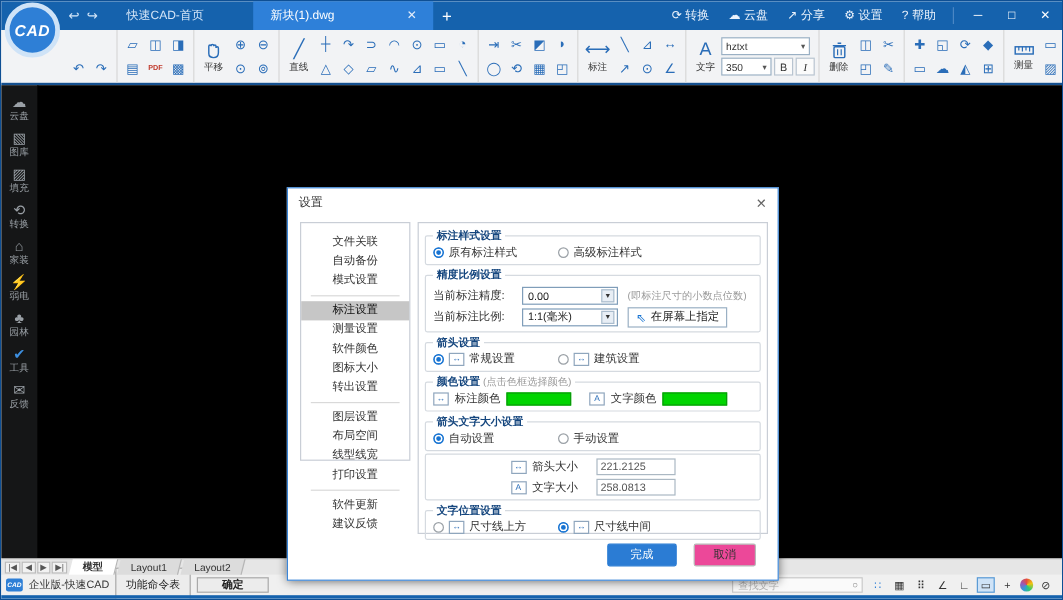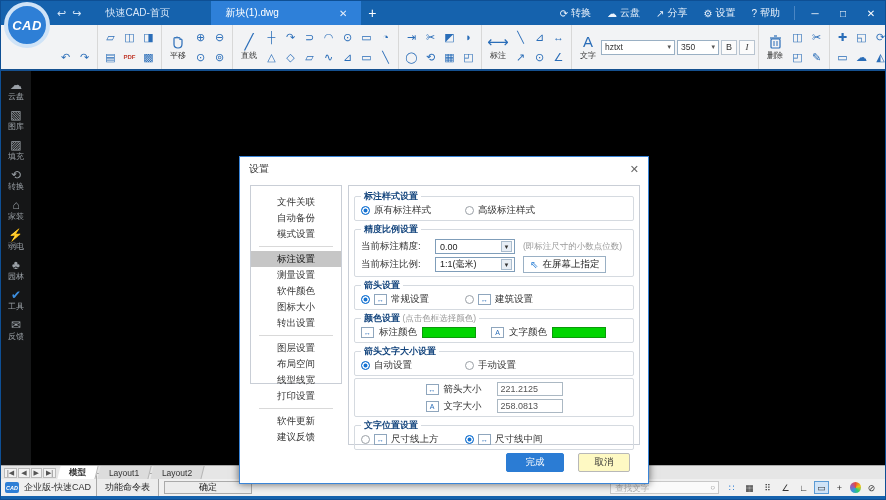--- a/index.html
+++ b/index.html
@@ -32,21 +32,21 @@
   .tgroup { display:flex; align-items:center; padding:1px 3px; border-right:1px solid #d8d8d8; }
   .bigcol { display:flex; flex-direction:column; align-items:center; justify-content:center; width:26px; }
   .bigicon { font-size:15px; color:#2a6db8; line-height:16px; }
   .bigicon svg { display:block; }
   .biglabel { font-size:8px; color:#333; line-height:9px; margin-top:1px; white-space:nowrap; }
   .cellgrid { display:grid; grid-template-rows:20px 20px; grid-auto-flow:column; }
   .tcell { width:19px; height:20px; display:flex; align-items:center; justify-content:center;
            font-size:11px; color:#2a6db8; }
   .tcell.hidden { visibility:hidden; }
   .tcell.pdf { font-size:6px; font-weight:bold; color:#c0392b; }
-  .textcol { display:flex; flex-direction:row; gap:2px; justify-content:center; }
+  .textcol { display:flex; flex-direction:column; gap:2px; justify-content:center; }
   .combo { display:flex; align-items:center; justify-content:space-between; border:1px solid #9ab0c4;
            background:#fff; font-size:8.5px; color:#333; padding:0 3px; height:15px; }
   .combo .caret { font-size:7px; color:#555; margin-left:4px; }
   .font-combo { width:74px; }
   .size-row { display:flex; gap:2px; align-items:center; }
   .size-combo { width:42px; }
   .mini-btn { width:16px; height:15px; border:1px solid #b8c4d0; background:#fbfbfb; font-size:9px;
               display:flex; align-items:center; justify-content:center; color:#333; }
   .mini-btn.i { font-style:italic; font-family:"Liberation Serif", serif; }
 
@@ -96,21 +96,21 @@
   .citem { display:flex; align-items:center; gap:5px; min-width:130px; }
   .cswatch { width:54px; height:11px; border:1px solid #0a9a0a; }
   .plainbox { border:1px solid #d5dae0; border-radius:2px; padding:3px 6px; display:flex; flex-direction:column; gap:3px; }
   .frow { display:flex; align-items:center; gap:5px;justify-content:center; }
   .flabel { font-size:9.5px; color:#333; width:48px; }
   .finput { width:66px; height:14px; border:1px solid #abb8c3; font-size:9px; color:#555; padding:0 3px; }
   .dlg-footer { position:absolute; left:0; right:0; top:296px; display:flex; justify-content:flex-end;
                 gap:14px; padding-right:18px; }
   .btn-ok { width:58px; height:19px; background:#2b7cd4; color:#fff; font-size:9.5px; border:1px solid #2b7cd4;
             border-radius:2px; display:flex; align-items:center; justify-content:center; }
-  .btn-cancel { width:52px; height:19px; background:#fef9c3; color:#333; font-size:9.5px;
+  .btn-cancel { width:52px; height:19px; background:#ec4899; color:#333; font-size:9.5px;
                 border:1px solid #b8b8b8; border-radius:2px; display:flex; align-items:center; justify-content:center; }
 
   
   .ltabs { height:14px; background:#e6e6e6; border-top:1px solid #aaa; display:flex; align-items:stretch;
            flex:0 0 auto; font-size:8.5px; }
   .lnav { display:flex; align-items:center; gap:1px; padding:0 3px; }
   .lnav span { border:1px solid #bbb; background:#f2f2f2; color:#555; font-size:7px; padding:0 2px; height:10px;
                display:flex; align-items:center; }
   .ltab { padding:0 10px; display:flex; align-items:center; color:#333; border-right:1px solid #b5b5b5;
           background:#dcdcdc; transform:skewX(-14deg); margin-right:2px; }
@@ -120,22 +120,22 @@
   
   .statusbar { height:17px; background:#f0f0f0; display:flex; align-items:center; gap:5px; padding:0 4px;
                flex:0 0 auto; font-size:9px; }
   .mini-logo { width:14px; height:11px; background:#2e7fd6; color:#fff; font-size:5.5px; font-weight:bold;
                font-style:italic; display:flex; align-items:center; justify-content:center; border-radius:2px; }
   .edition { color:#333; }
   .cmd-btn { border:1px solid #aaa; background:#ececec; padding:0 8px; height:29px; display:flex;
              align-items:center; color:#222; }
   .cmd-input { width:175px; height:13px; border:1px solid #c8c8c8; background:#fafafa; font-size:8.5px;
                padding:0 4px; color:#333; font-family:"Liberation Sans", sans-serif; }
-  .ok-btn { border:1px solid #aaa; background:#ececec; padding:0 34px; height:13px; display:flex;
-            align-items:center; color:#222; }
+  .ok-btn { border:1px solid #aaa; background:#ececec; padding:0 20px; height:13px; display:flex;
+            align-items:center; color:#222;font-weight:bold; }
   .sb-spacer { flex:1; }
   .search-wrap { display:flex; align-items:center; border:1px solid #c8c8c8; background:#fafafa; height:13px; }
   .search-input { width:96px; height:11px; border:none; background:transparent; font-size:8.5px; padding:0 4px;
                   color:#333; outline:none; font-family:"Liberation Sans", sans-serif; }
   .search-icon { font-size:8px; color:#888; padding:0 3px; }
   .status-icons { display:flex; align-items:center; gap:3px; padding-right:2px; }
   .sicon-btn { width:15px; height:13px; display:flex; align-items:center; justify-content:center;
                font-size:9px; color:#333; }
   .sicon-btn.blue { color:#2e7fd6; }
   .sicon-btn.active { background:#cfe3f7; border:1px solid #5b9bd5; }

